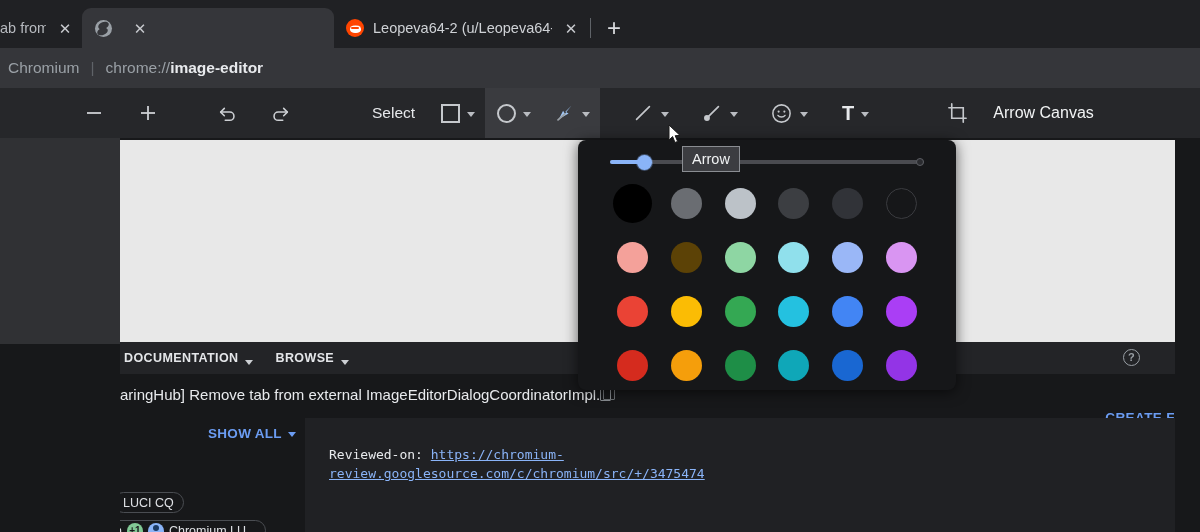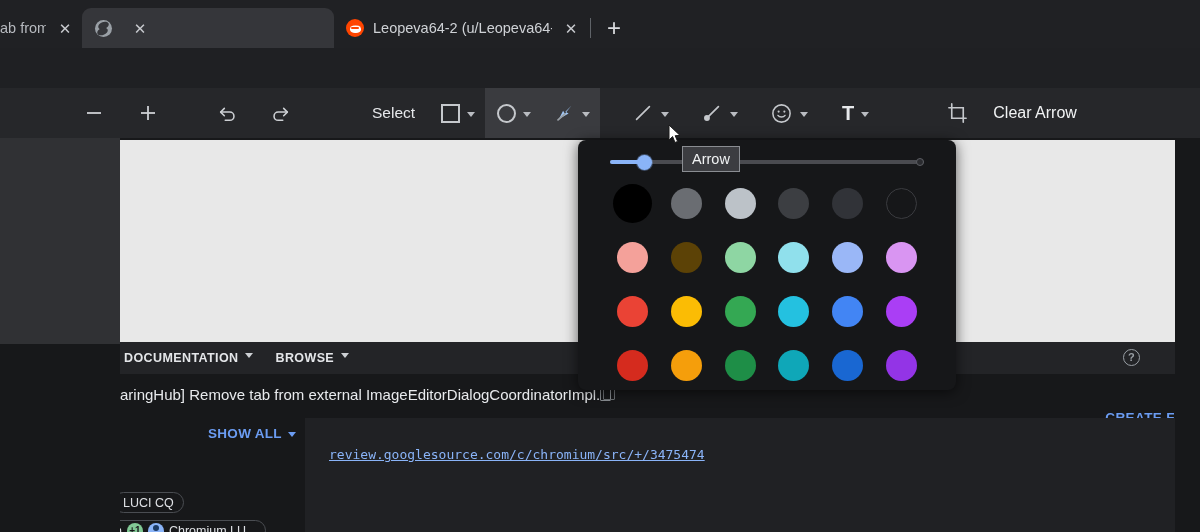--- a/index.html
+++ b/index.html
@@ -142,21 +142,21 @@
     position: absolute; left: 120px; top: 204px; width: 1055px; height: 190px;
     background: #17181a; overflow: hidden;
   }
   .cr-nav {
     position: absolute; left: 0; top: 0; width: 1055px; height: 32px;
     background: #232427;
     display: flex; align-items: center; gap: 22px;
     padding-left: 4px;
     color: #e4e6e9; font-size: 12.5px; font-weight: 700; letter-spacing: .4px;
   }
-  .cr-nav .item { display: flex; align-items: flex-start; gap: 7px; }
+  .cr-nav .item { display: flex; align-items: flex-end; gap: 7px; }
   .cr-nav .caret { border-top-color: #cdd0d4; }
   .cr-help {
     position: absolute; right: 35px; top: 7px;
     width: 17px; height: 17px; border-radius: 50%;
     border: 1.5px solid #9aa0a6; color: #9aa0a6;
     font-size: 11px; line-height: 14px; text-align: center;
   }
   .cr-subject {
     position: absolute; left: 0; top: 38px; width: 1055px; height: 28px;
     display: flex; align-items: center; 
@@ -306,20 +306,25 @@
           <span class="fav-reddit"></span>
         </span>
       <span class="tab-title">Leopeva64-2 (u/Leopeva64-2) - R</span>
       <span class="tab-close">✕</span>
     </div>
 
     <div class="tab-sep"></div>
     <div class="newtab">+</div>
   </div>
 
+  <div class="urlrow">
+    <span class="url-brand">Chromium</span>
+    <span class="url-div">|</span>
+    <span class="url-path"><span>chrome://</span><b>image-editor</b></span>
+  </div>
 
   <div class="toolbar">
     <div class="spacer-lg"></div>
     <div class="spacer-lg"></div>
 
     <div class="tb-btn" style="min-width:44px">
       <svg width="22" height="22" viewBox="0 0 22 22">
         <line x1="4" y1="11" x2="18" y2="11" stroke="#cdd0d4" stroke-width="1.8"></line>
       </svg>
     </div>
@@ -403,21 +408,21 @@
     <div class="spacer-lg"></div>
     <div class="spacer-md"></div>
 
     <div class="tb-btn" style="min-width:44px">
       <svg width="23" height="23" viewBox="0 0 24 24" fill="none">
         <path d="M6 2 V17 H21" stroke="#c5c8cc" stroke-width="1.7" stroke-linecap="round"></path>
         <path d="M3 6 H18 V21" stroke="#c5c8cc" stroke-width="1.7" stroke-linecap="round"></path>
       </svg>
     </div>
 
-    <div class="clear-txt">Clear Arrow</div>
+    <div class="clear-txt">Arrow Canvas</div>
   </div>
 
   <div class="canvas-wrap">
     <div class="canvas-left-pad"></div>
     <div class="canvas"></div>
 
     <div class="cr">
 
       <div class="cr-nav">
         <span class="item">
@@ -450,20 +455,21 @@
 
       <div class="cr-chip chip-chrom">
         <span>en</span>
         <span class="badge-plus">+1</span>
         <span class="avatar-dot"></span>
         <span>Chromium LU...</span>
       </div>
 
       <div class="cr-msg">
         <div class="blank"></div>
+        <div><span class="k">Reviewed-on:</span> <a href="#">https://chromium-</a></div>
         <div><a href="#">review.googlesource.com/c/chromium/src/+/3475474</a></div>
 
       </div>
     </div>
   </div>
 
   <div class="dropdown">
 
     <div class="slider-row">
       <div class="slider-track"></div>

